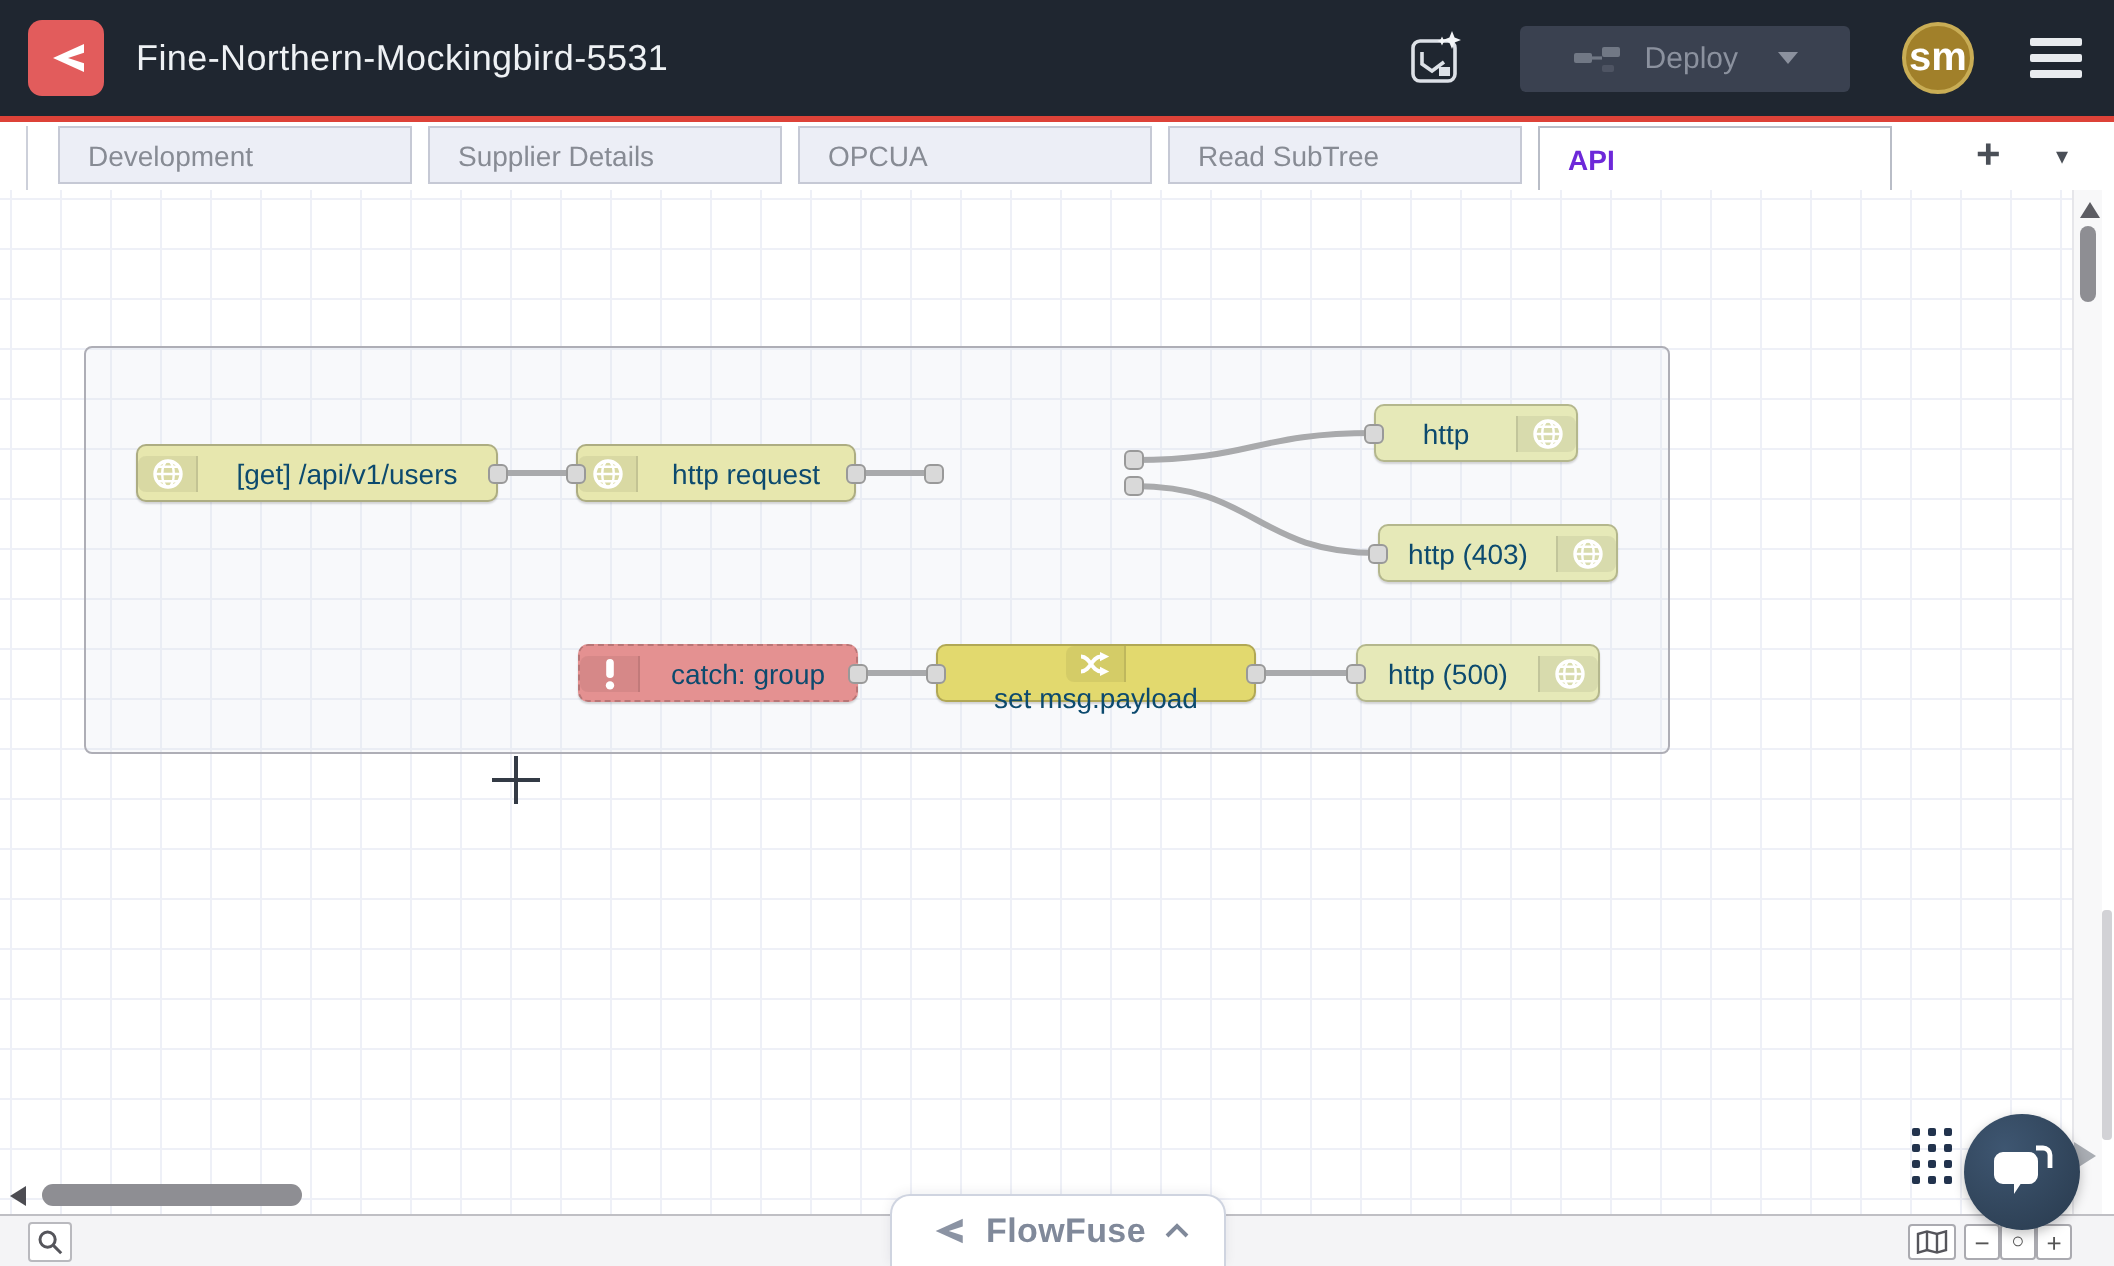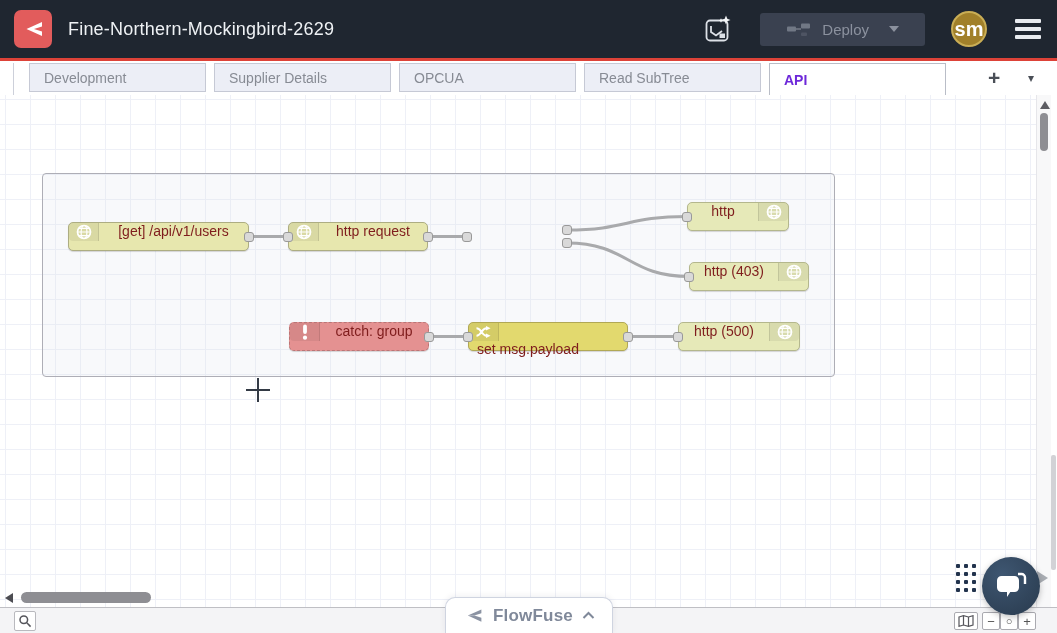--- a/index.html
+++ b/index.html
@@ -47,21 +47,21 @@
             background-image:linear-gradient(#eef0f7 1px, transparent 1px),
                              linear-gradient(90deg, #eef0f7 1px, transparent 1px);
             background-size:25px 25px; background-position:5px 4px; z-index:1; }
   .flow-svg { position:absolute; top:0; left:0; z-index:2; pointer-events:none; }
   #flow-layer { position:absolute; top:0; left:0; width:1057px; height:633px; z-index:3; pointer-events:none; }
   #flow-layer > * { pointer-events:auto; }
 
   .flow-group { position:absolute; border:1px solid #aeaeb6; border-radius:4px;
                 background:rgba(222,226,237,0.22); }
   .node { position:absolute; height:29px; border:1px solid; border-radius:5px; display:flex;
-          align-items:flex-start; font-size:14px; color:#7f1d1d; cursor:pointer;
+          align-items:center; font-size:14px; color:#0c4a6e; cursor:pointer;
           box-shadow:0 1px 1px rgba(0,0,0,0.15); }
   .node.dashed { border-style:dashed; }
   .icon-box { width:30px; background:rgba(0,0,0,0.06); display:flex; align-items:center; justify-content:center; flex:0 0 auto; }
   .icon-box.left  { border-right:1px solid rgba(0,0,0,0.10); border-radius:4px 0 0 4px; }
   .icon-box.right { border-left:1px solid rgba(0,0,0,0.10);  border-radius:0 4px 4px 0; }
   .node-label { flex:1; display:flex; align-items:center; justify-content:center; padding:0 8px; white-space:nowrap; }
   .port { position:absolute; width:10px; height:10px; background:#d9d9d9; border:1px solid #999;
           border-radius:3px; cursor:crosshair; }
 
   .crosshair { position:absolute; z-index:4; }
@@ -227,21 +227,21 @@
   <div class="hleft"></div>
   <div class="hthumb"></div>
 
   <header>
     <div class="logo-box">
       <svg width="24" height="24" viewBox="0 0 24 24">
         <path d="M21 5 L5.5 12 L13 12 L21 9.4 Z" fill="#fff"></path>
         <path d="M21 19 L5.5 12 L13 12 L21 14.6 Z" fill="#fff"></path>
       </svg>
     </div>
-    <h1 class="ws-title">Fine-Northern-Mockingbird-2629</h1>
+    <h1 class="ws-title">Fine-Northern-Mockingbird-5531</h1>
     <div class="header-right">
       <button class="ai-btn">
         <svg width="32" height="32" viewBox="0 0 32 32" fill="none">
           <rect x="4.5" y="7.5" width="21" height="20" rx="3.5" stroke="#dde1e7" stroke-width="1.8"></rect>
           <path d="M9 13 v6 l5 3.5 6-4.5" stroke="#dde1e7" stroke-width="1.8"></path>
           <rect x="17.5" y="20.5" width="5.5" height="4.5" fill="#dde1e7"></rect>
           <path d="M24 2.5l1.3 3.2 3.2 1.3-3.2 1.3L24 11.5l-1.3-3.2-3.2-1.3 3.2-1.3z" fill="#f4f6f8"></path>
           <path d="M19 5.2l.7 1.6 1.6.7-1.6.7-.7 1.6-.7-1.6-1.6-.7 1.6-.7z" fill="#f4f6f8"></path>
         </svg>
       </button>

